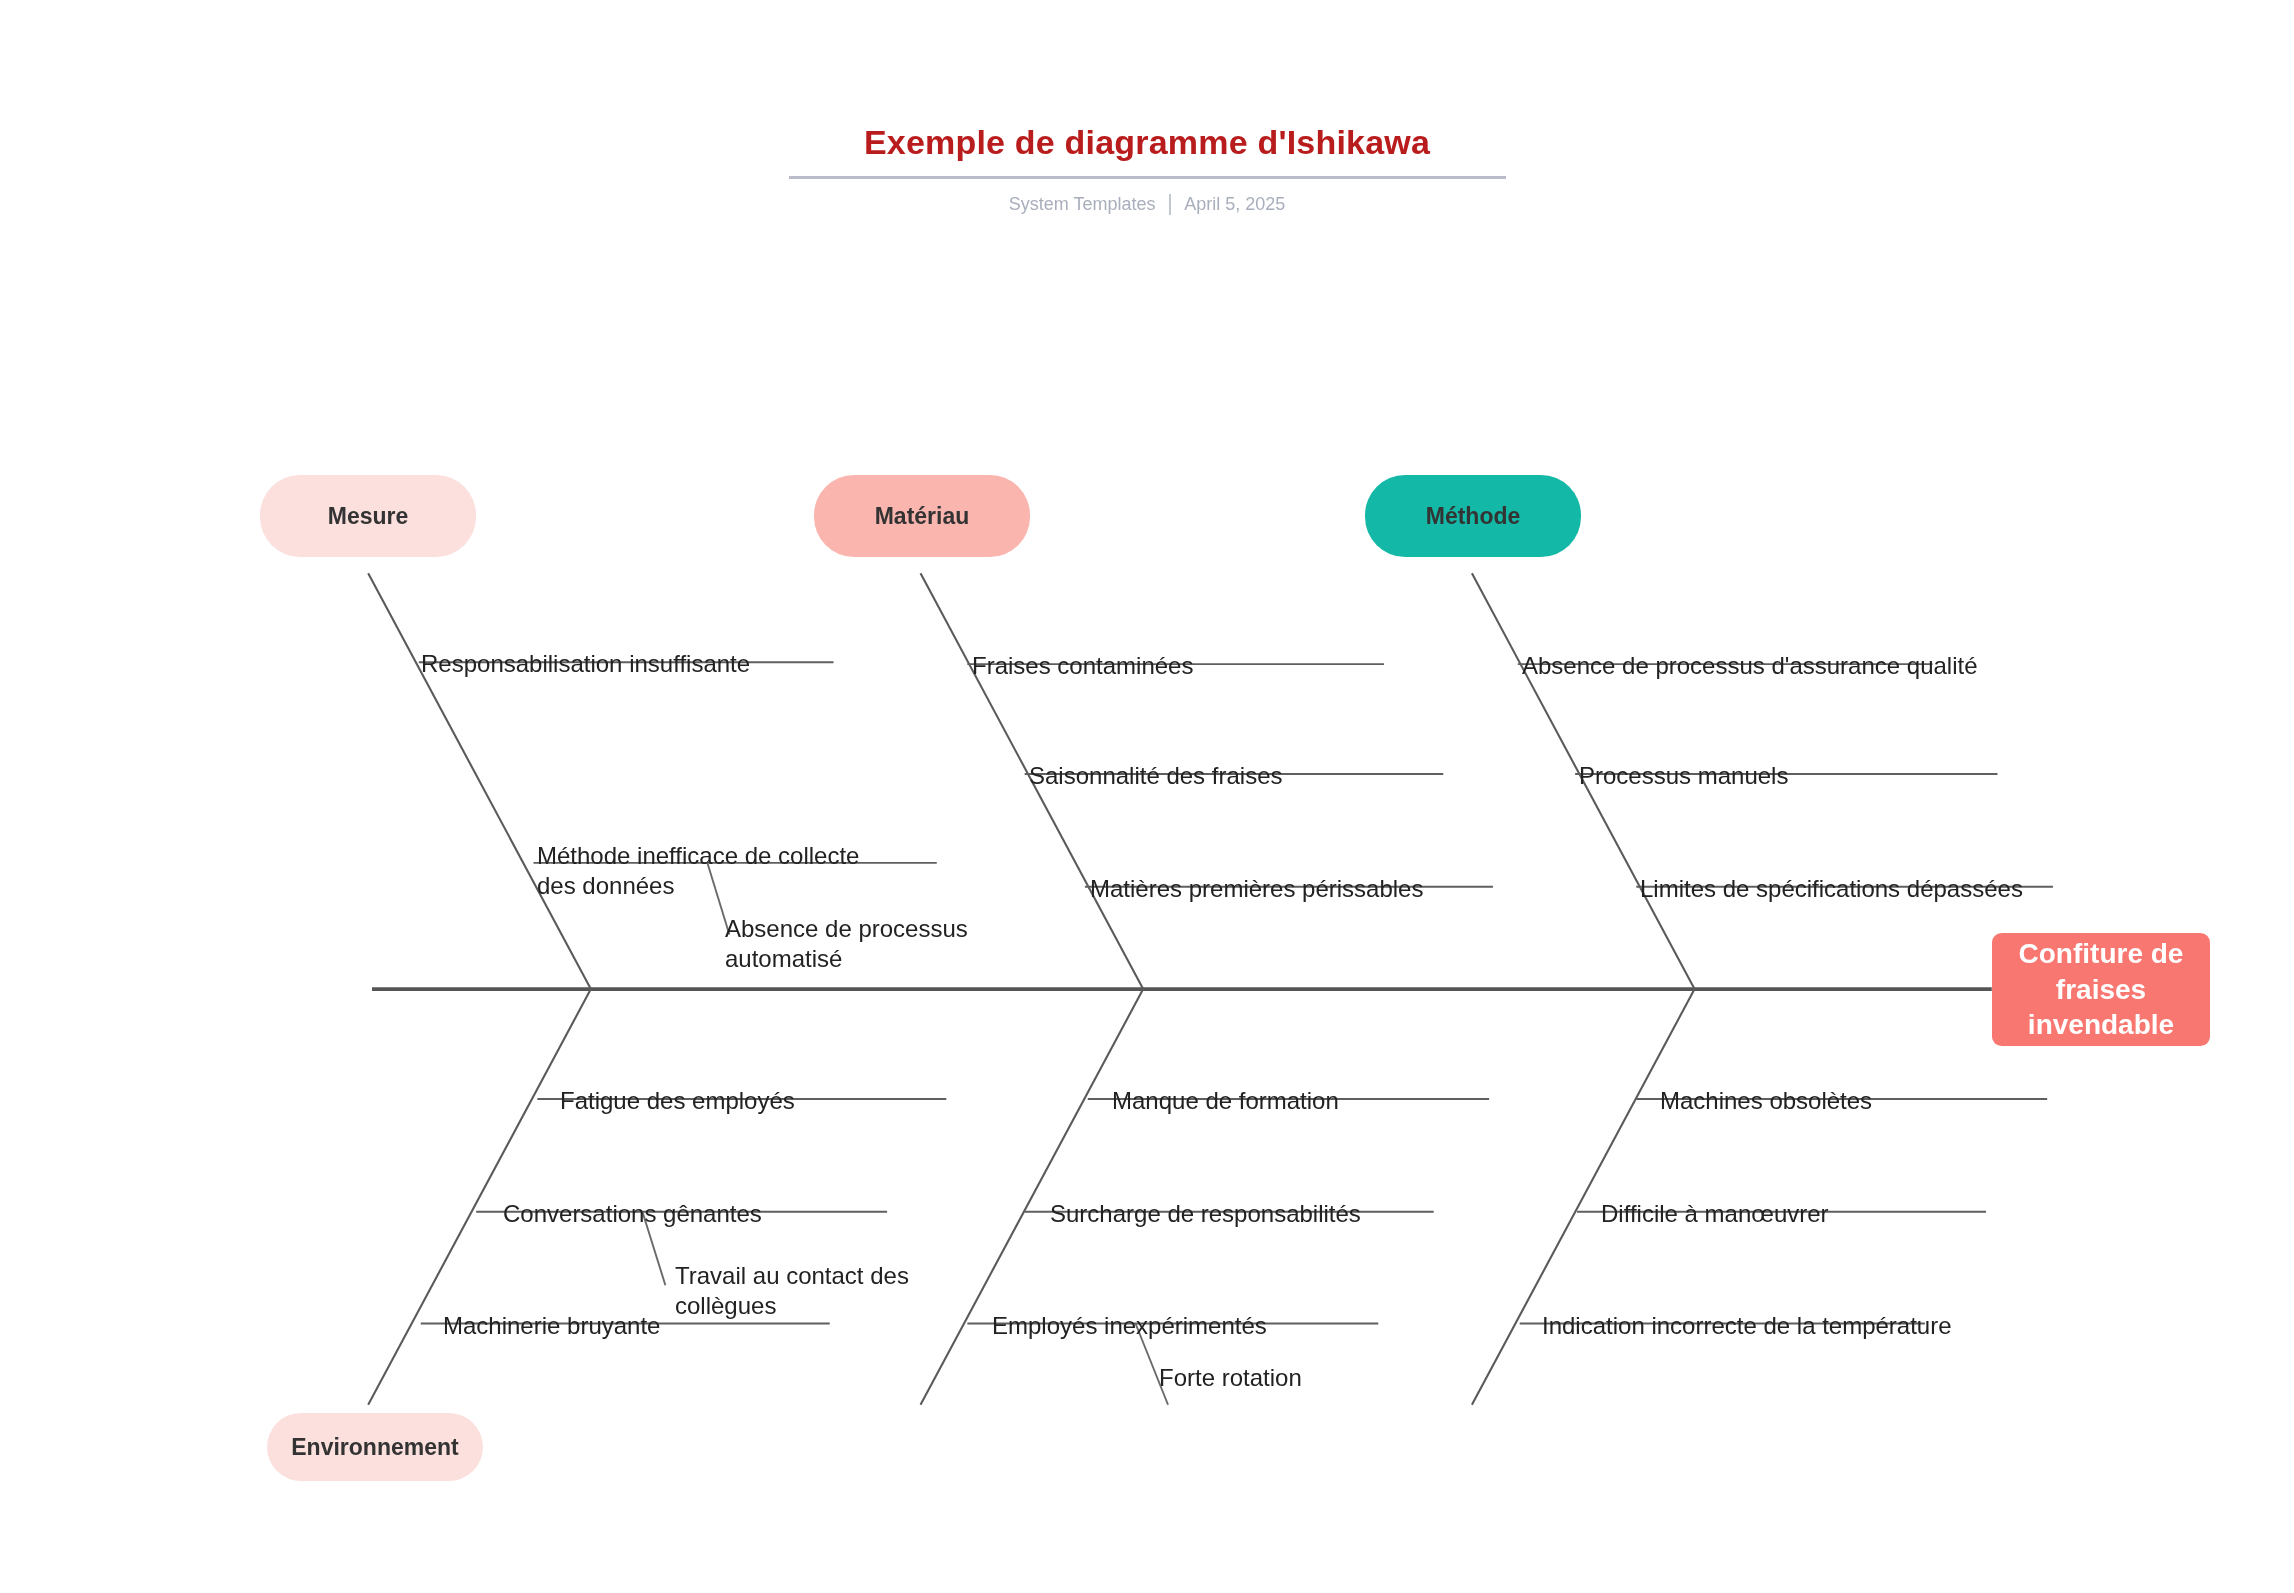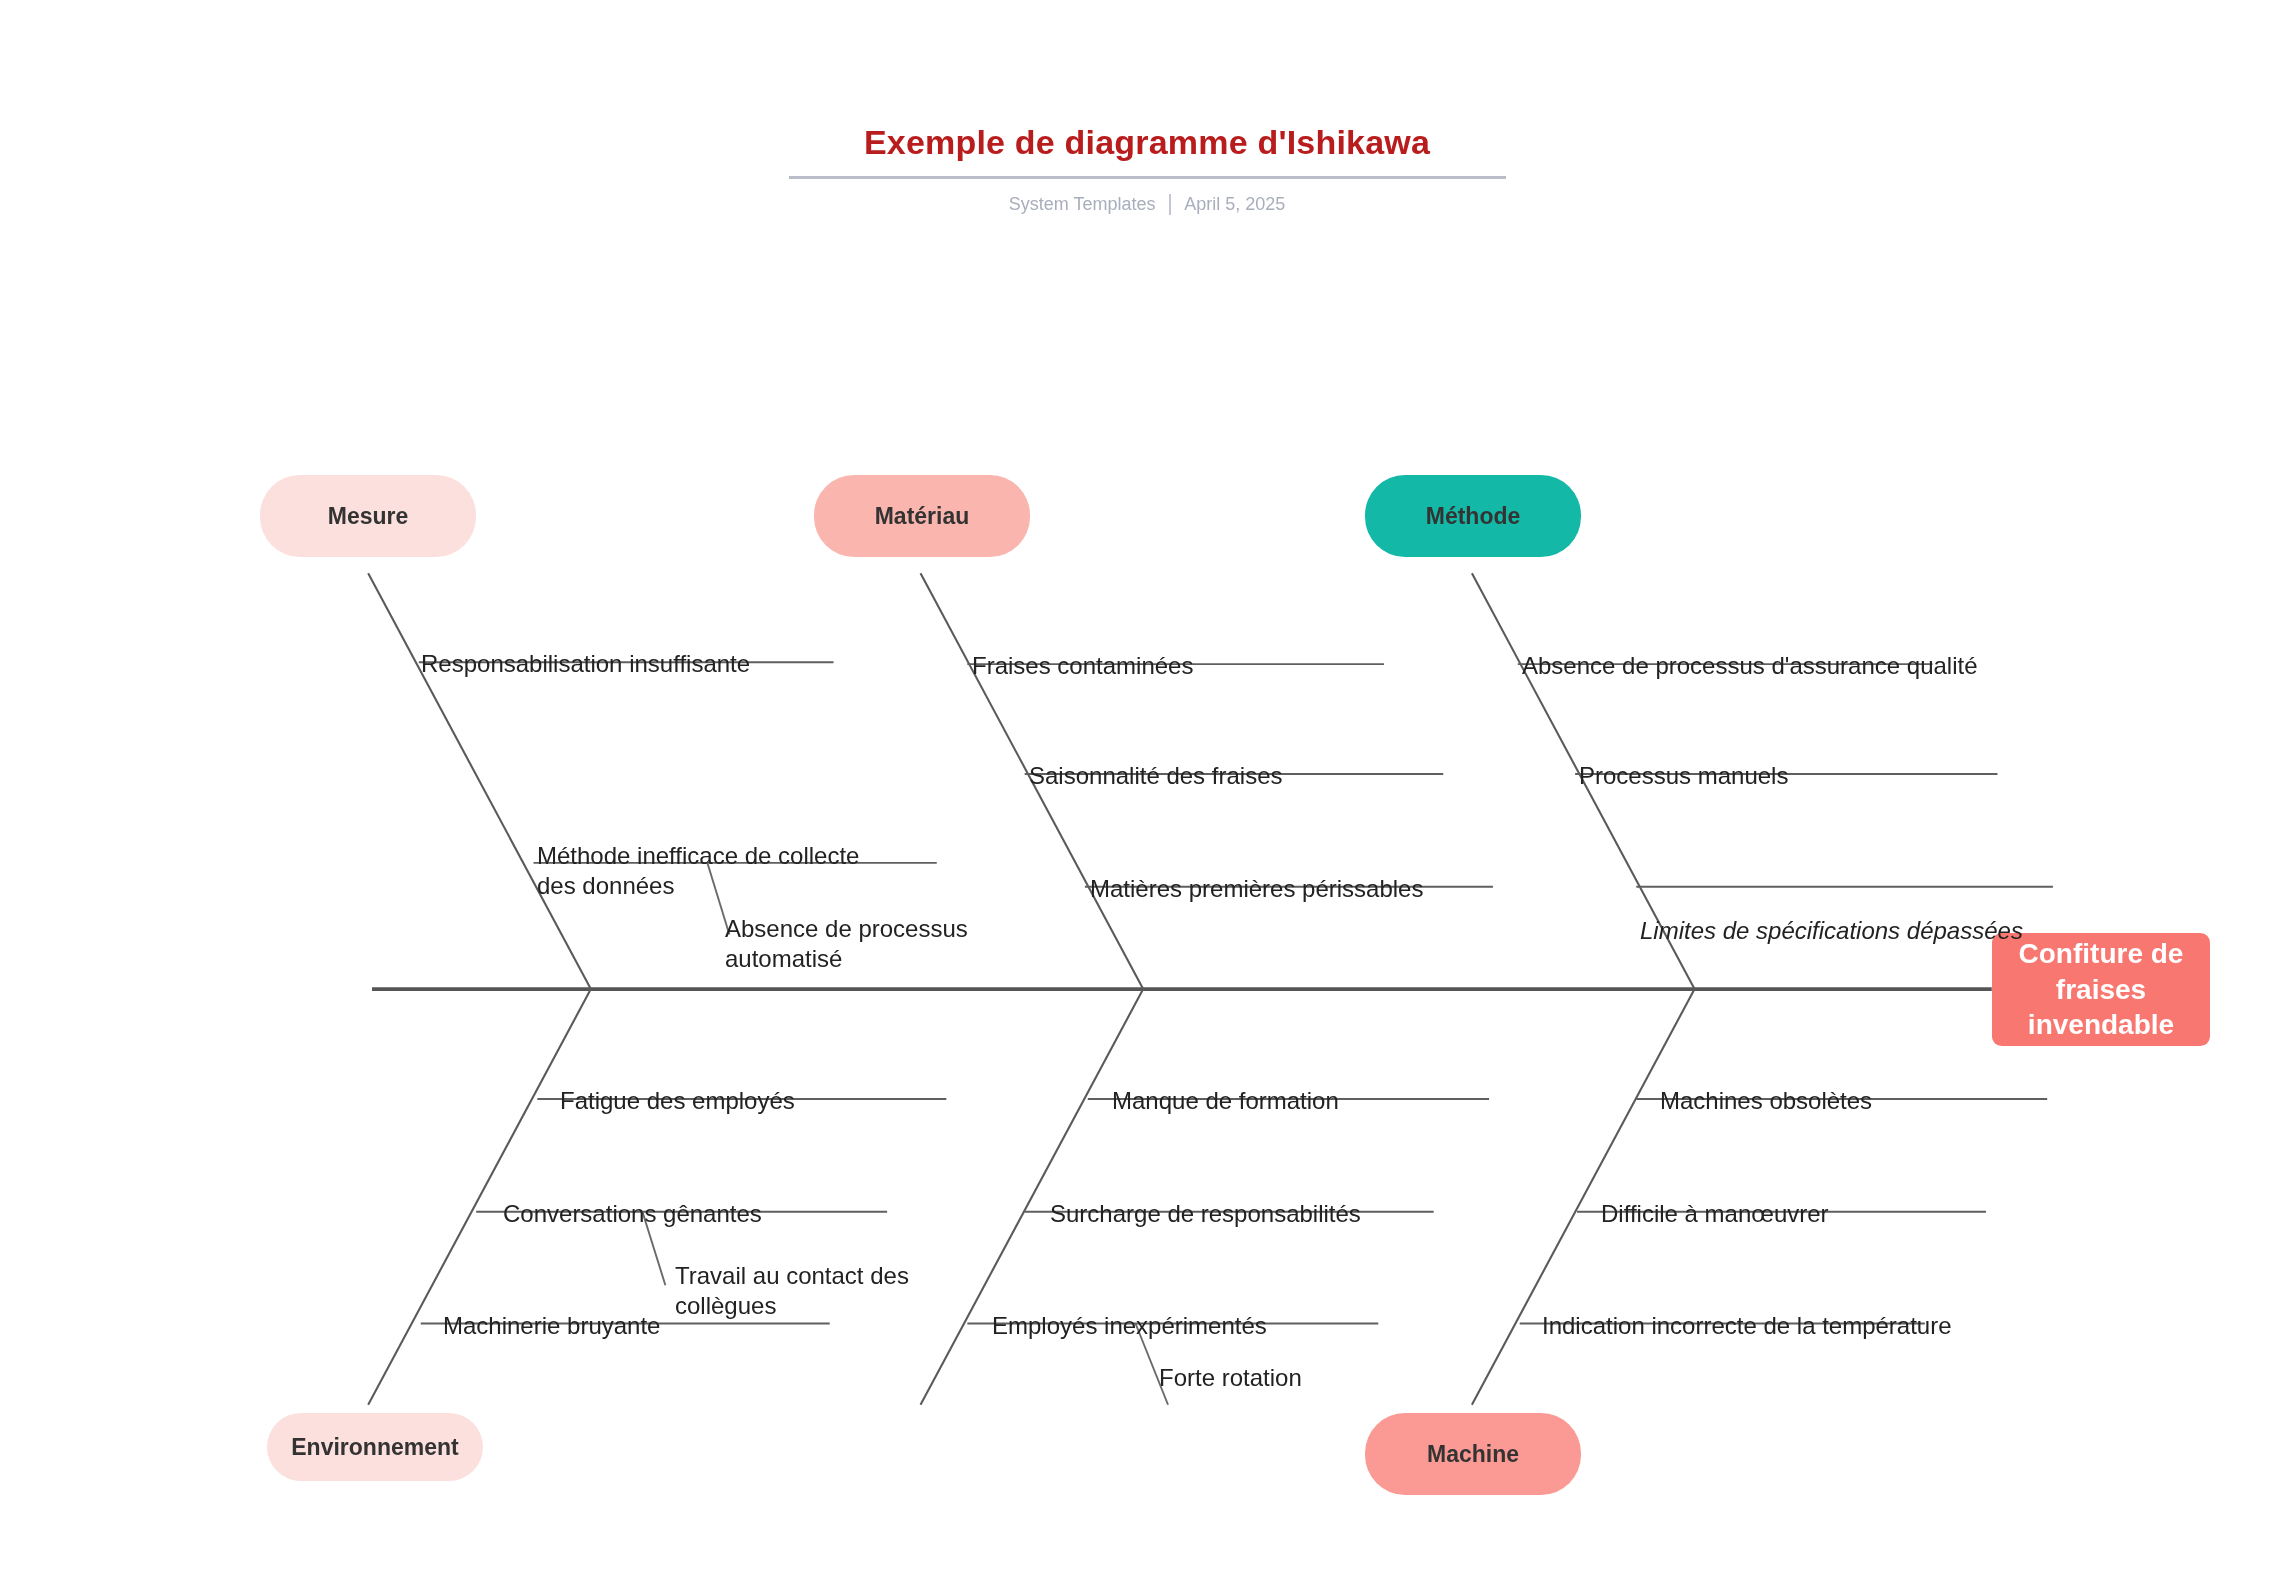--- a/index.html
+++ b/index.html
@@ -188,23 +188,20 @@
 
   <div class="pill" style="left:1365px; top:475px; width:216px; height:82px; background:#14b8a6;">
     <span>Méthode</span>
   </div>
 
   <div class="pill" style="left:267px; top:1413px; width:216px; height:68px; background:#FBE0DE;">
     <span>Environnement</span>
   </div>
 
 
-  <div class="pill" style="left:1365px; top:1413px; width:216px; height:82px; background:#FB9A94;">
-    <span>Machine</span>
-  </div>
 
   <div id="effect-box" style="left:1992px; top:933px; width:218px; height:113px; background:#F97771;">
     <span>Confiture de
 fraises invendable</span>
   </div>
 
   <div class="cause-label" style="left:421px; top:619px;">
     <span>Responsabilisation insuffisante</span>
   </div>
   <div class="cause-label" style="left:537px; top:811px;">
@@ -225,21 +222,21 @@
   <div class="cause-label" style="left:1090px; top:844px;">
     <span>Matières premières périssables</span>
   </div>
 
   <div class="cause-label" style="left:1522px; top:621px;">
     <span>Absence de processus d'assurance qualité</span>
   </div>
   <div class="cause-label" style="left:1579px; top:731px;">
     <span>Processus manuels</span>
   </div>
-  <div class="cause-label" style="left:1640px; top:886px;font-style:italic;">
+  <div class="cause-label" style="left:1640px; top:844px;">
     <span>Limites de spécifications dépassées</span>
   </div>
 
   <div class="cause-label" style="left:560px; top:1056px;">
     <span>Fatigue des employés</span>
   </div>
   <div class="cause-label" style="left:503px; top:1169px;">
     <span>Conversations gênantes</span>
   </div>
   <div class="subcause-label" style="left:675px; top:1231px;">

